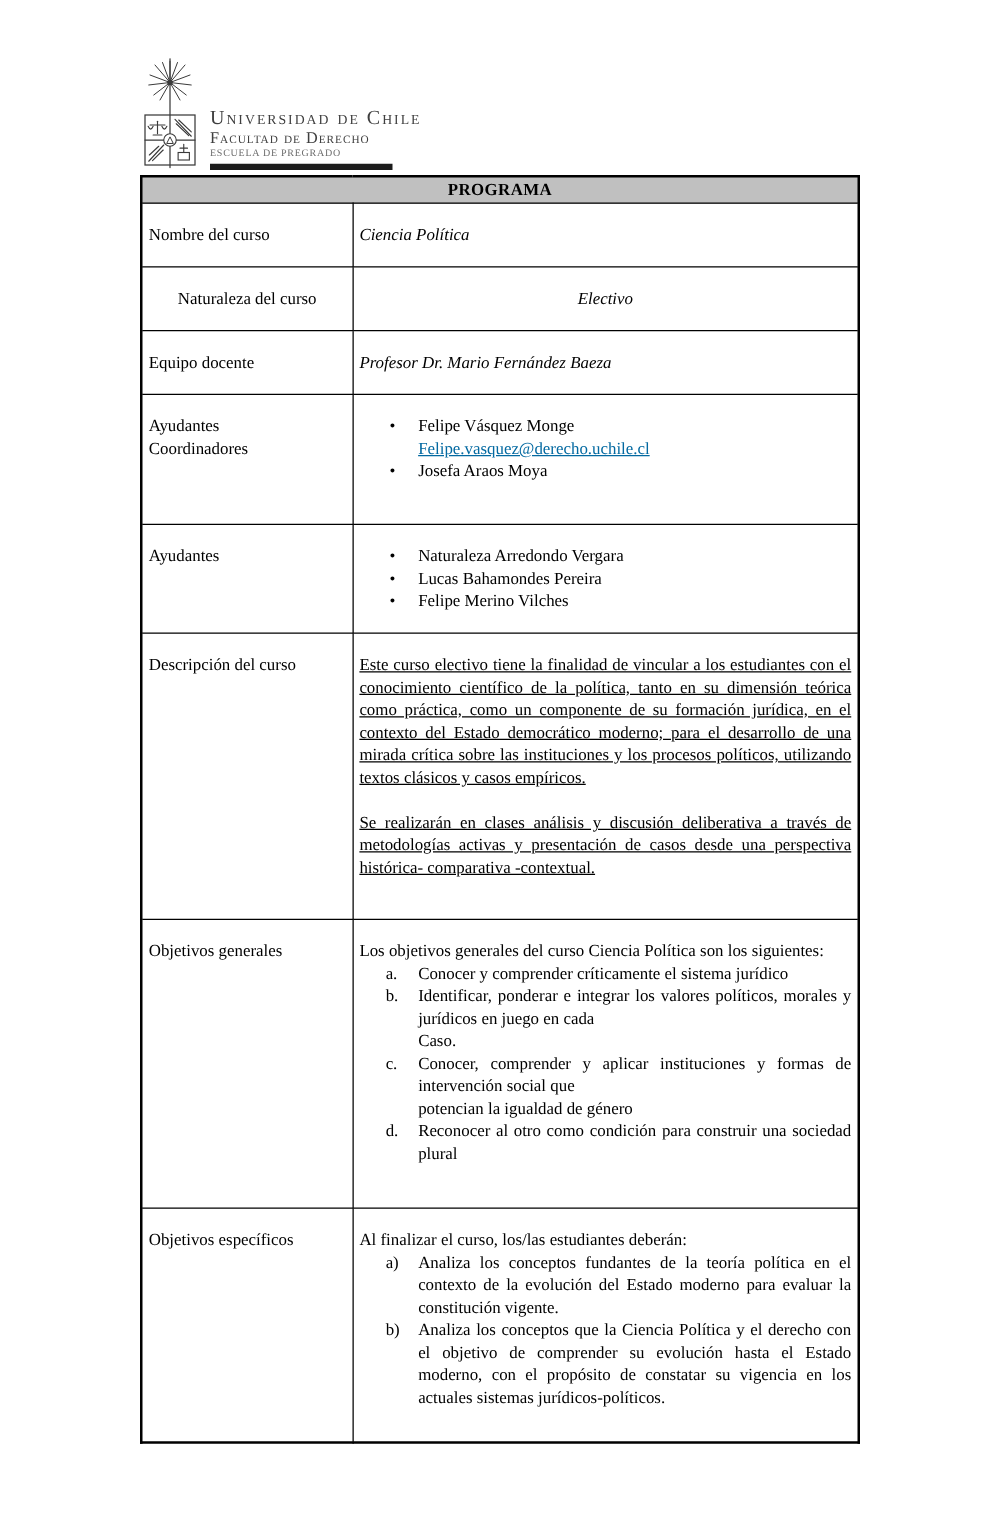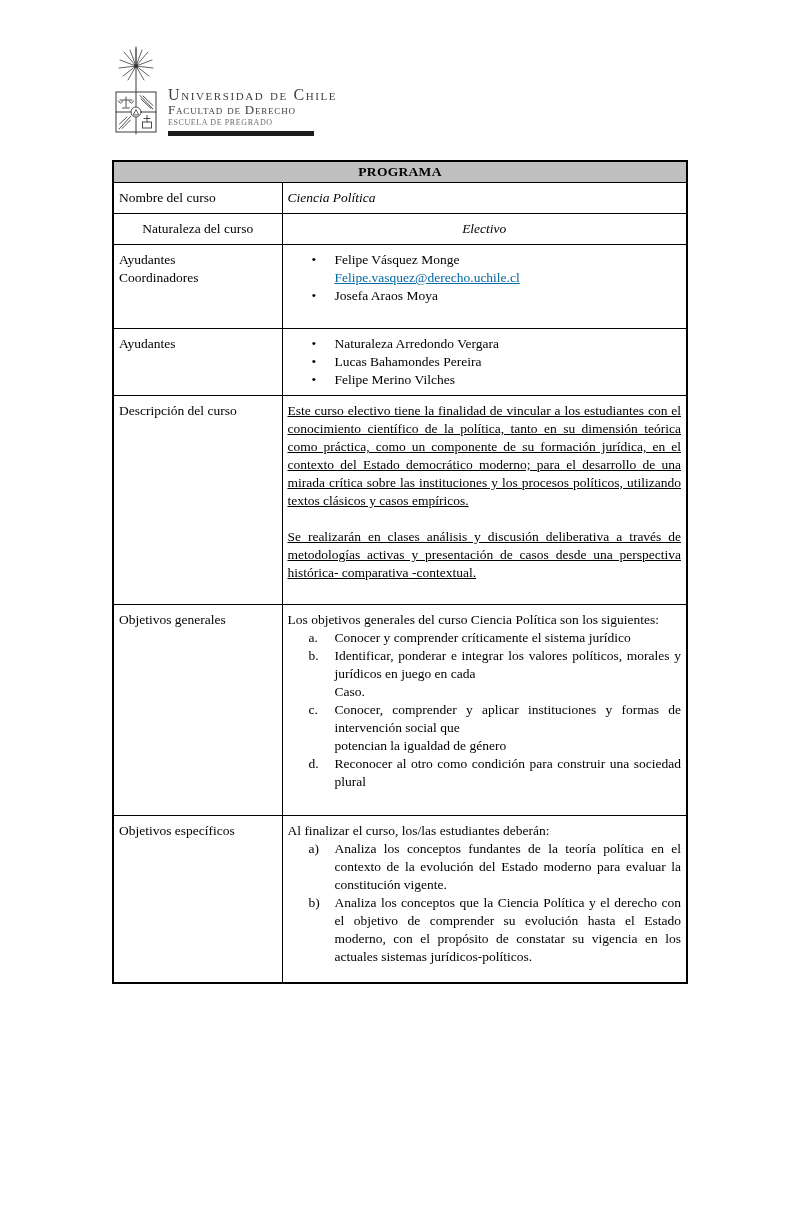--- a/index.html
+++ b/index.html
@@ -30,35 +30,35 @@
   }
   .lh-school {
     font-size: 8px; letter-spacing: 0.6px;
     text-transform: uppercase;
     color: #6e6e6e; line-height: 10px; margin-top: 1px; white-space: nowrap;
   }
   .lh-bar { width: 146px; height: 5px; background: #1c1c1c; margin-top: 3px; }
 
   
   .program-table {
-    position: absolute; top: 160px; left: 112px;
+    position: absolute; top: 140px; left: 112px;
     width: 576px;
     border-collapse: collapse;
     font-size: 13.5px; line-height: 18px;
     table-layout: fixed;
   }
   .program-table, .program-table td, .program-table th { border: 1px solid #000; }
   .program-table { border: 2px solid #000; }
   .program-table th.tbl-title {
     background: #c0c0c0;
     font-weight: bold; font-size: 13.5px;
     text-align: center; padding: 1px 4px; height: 16px;
     letter-spacing: 0.3px;
   }
-  .program-table td { vertical-align: top; padding: 6px 5px; margin-left: 23px; }
+  .program-table td { vertical-align: top; padding: 16px 5px; margin-left: 23px; }
   col.c-label { width: 169px; }
   td.lbl { white-space: pre-line; }
   td.val { text-align: justify; font-style: italic; }
 
   .h-nombre td   { height: 18px; }
   .h-nat td      { height: 17px; text-align: center; }
   .h-equipo td   { height: 17px; }
   .h-coord td    { height: 71px; }
   .h-ayud td     { height: 54px; }
   .h-horario td  { height: 17px; }
@@ -164,20 +164,24 @@
       <th class="tbl-title" colspan="2">PROGRAMA</th>
     </tr>
     <tr class="h-nombre">
       <td class="lbl">Nombre del curso</td>
       <td class="val">Ciencia Política</td>
     </tr>
     <tr class="h-nat">
       <td class="lbl">Naturaleza del curso</td>
       <td class="val">Electivo</td>
     </tr>
+    <tr class="h-equipo">
+      <td class="lbl">Equipo docente</td>
+      <td class="val">Profesor Dr. Mario Fernández Baeza</td>
+    </tr>
     <tr class="h-coord">
       <td class="lbl">Ayudantes
 Coordinadores</td>
       <td>
         <div class="blist">
           <div class="bitem">
             <span class="bmarker">•</span>
             <span class="btext">
               <span>Felipe Vásquez Monge</span><br>
               <a class="email">Felipe.vasquez@derecho.uchile.cl</a>

